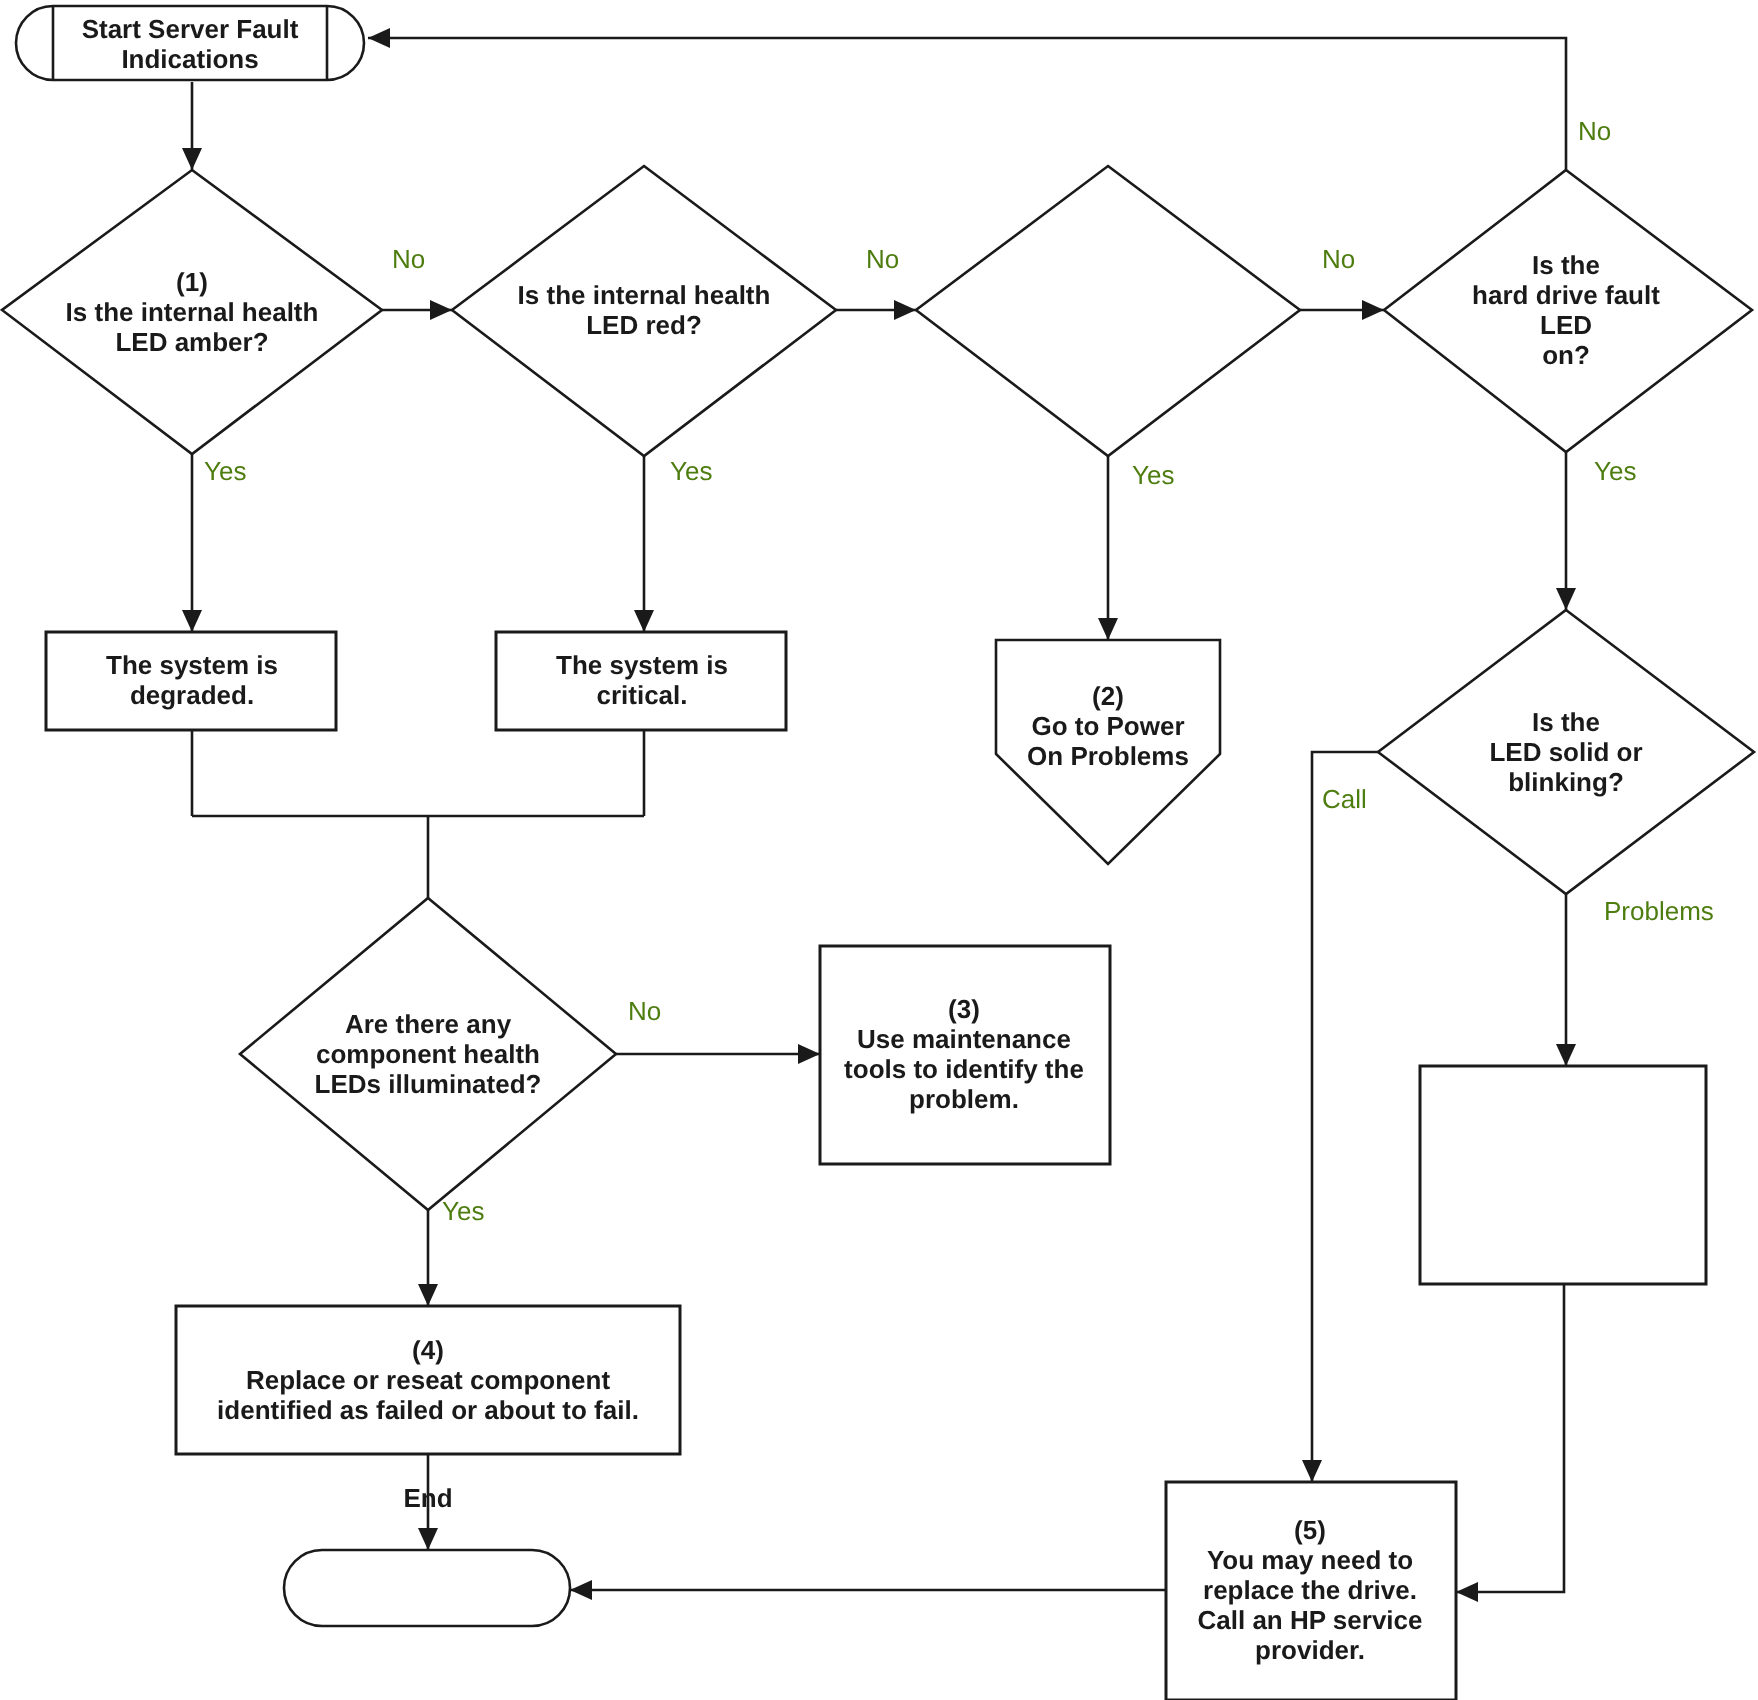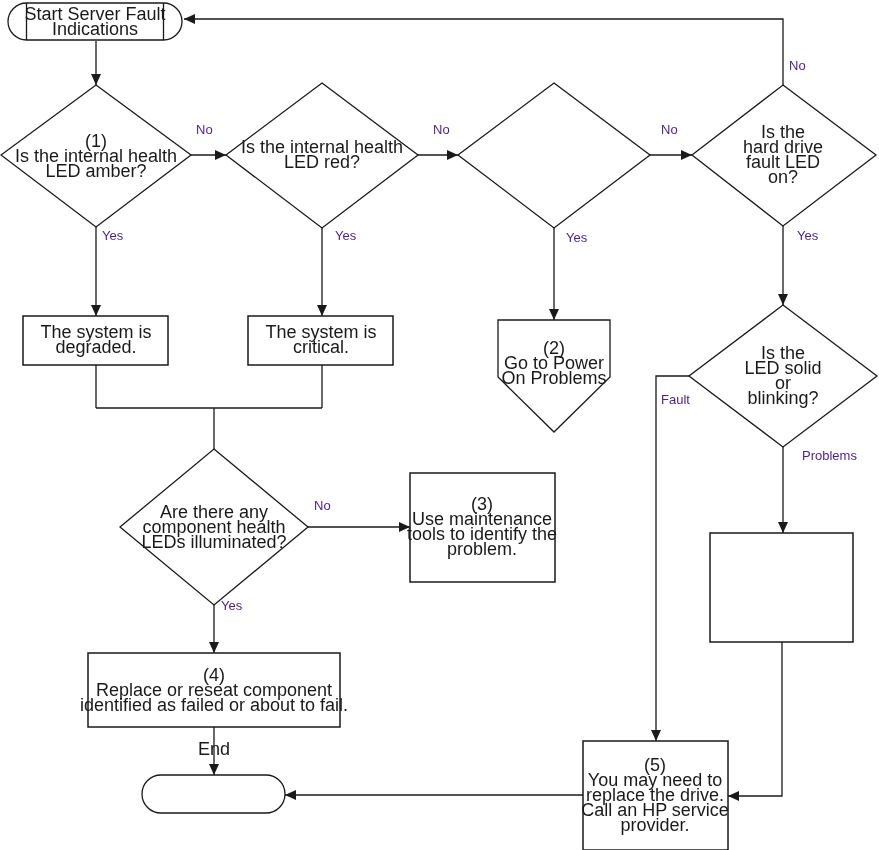--- a/index.html
+++ b/index.html
@@ -11,29 +11,30 @@
     font-family: "Liberation Sans", sans-serif;
     color: #1a1a1a;
     overflow: hidden;
   }
   #wires { position: absolute; left: 0; top: 0; }
   .node-text {
     position: absolute;
     transform: translate(-50%, -50%);
     text-align: center;
     white-space: pre-line;
-    font-size: 18px;
+    font-size: 13px;
     line-height: 15px;
     color: #1a1a1a;
+    font-weight: bold;
   }
   .edge-label {
     position: absolute;
     font-size: 13px;
     line-height: 15px;
-    color: #4c1d95;
+    color: #4d7c0f;
     white-space: nowrap;
   }
 </style>
 </head>
 <body>
 
 <div id="stage">
 
   <svg id="wires" width="879" height="850" viewBox="0 0 879 850" xmlns="http://www.w3.org/2000/svg">
     <defs>
@@ -128,16 +129,16 @@
   <div class="edge-label" style="left:196px; top:122px;">No</div>
   <div class="edge-label" style="left:433px; top:122px;">No</div>
   <div class="edge-label" style="left:661px; top:122px;">No</div>
   <div class="edge-label" style="left:789px; top:58px;">No</div>
   <div class="edge-label" style="left:314px; top:498px;">No</div>
   <div class="edge-label" style="left:102px; top:228px;">Yes</div>
   <div class="edge-label" style="left:335px; top:228px;">Yes</div>
   <div class="edge-label" style="left:566px; top:230px;">Yes</div>
   <div class="edge-label" style="left:797px; top:228px;">Yes</div>
   <div class="edge-label" style="left:221px; top:598px;">Yes</div>
-  <div class="edge-label" style="left:661px; top:392px;">Fault</div>
+  <div class="edge-label" style="left:661px; top:392px;">Call</div>
   <div class="edge-label" style="left:802px; top:448px;">Problems</div>
 
 </div>
 
 </body></html>

